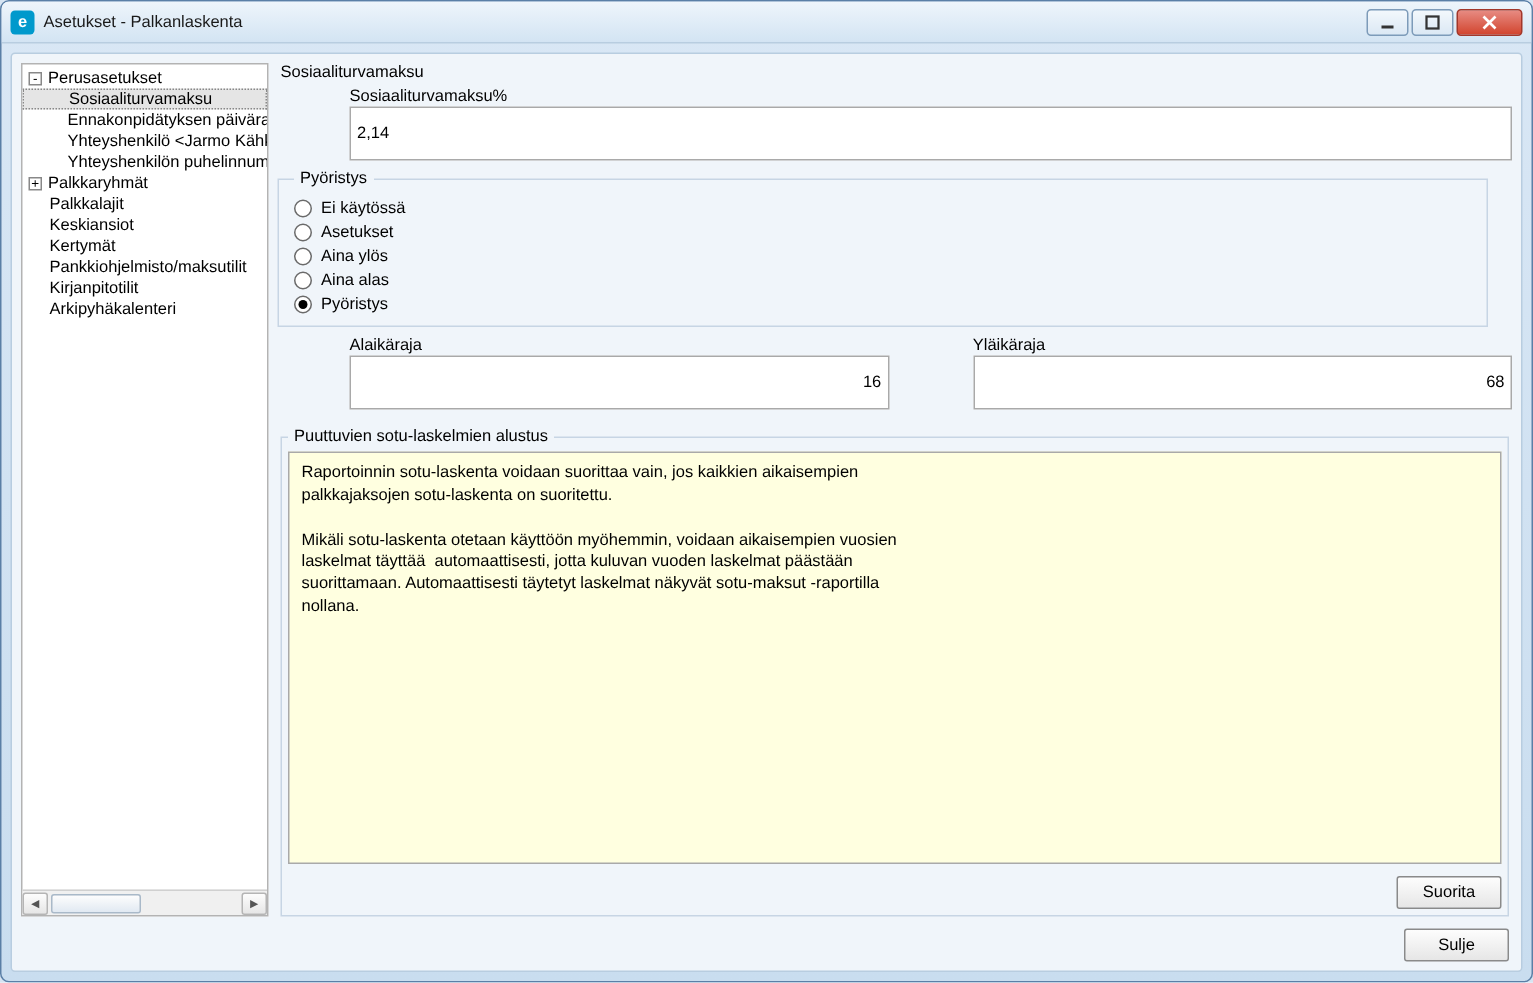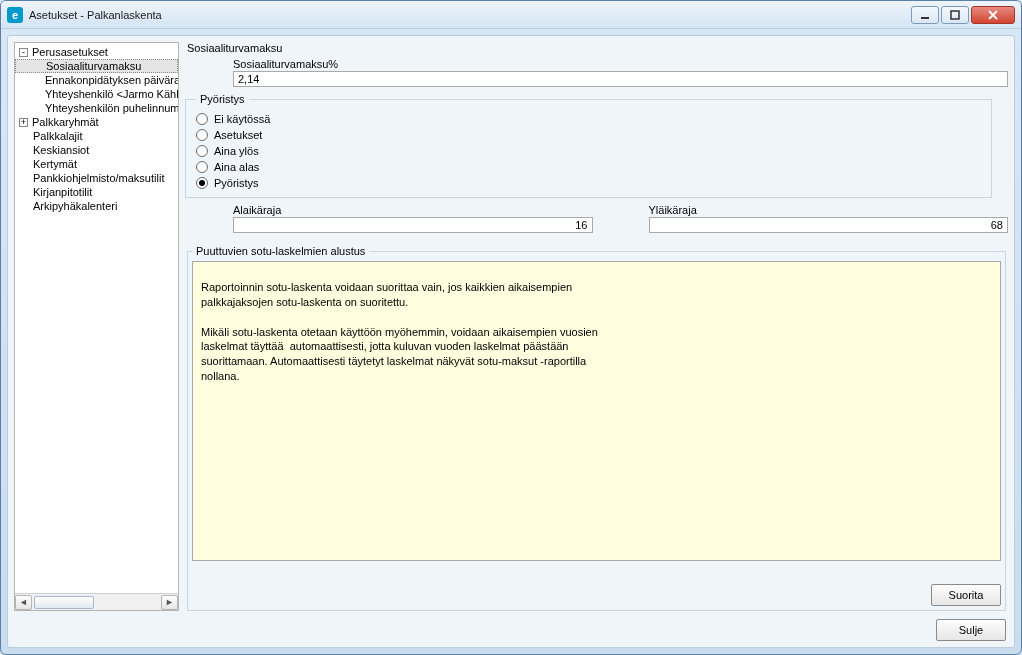--- a/index.html
+++ b/index.html
@@ -132,21 +132,21 @@
     gap: 2px;
     min-width: 0;
   }
   .section-title { font-size: 11px; padding: 0 2px 2px 2px; }
   .row2 { display: flex; gap: 12px; }
   .field { flex: 1; display: flex; flex-direction: column; margin-left: 48px; }
   .field label { margin-bottom: 1px; }
   .textbox {
     background: #fff;
     border: 1px solid #a9a9a9;
-    height: 16px;
+    height: 36px;
     padding: 2px 4px;
     font-family: inherit; font-size: 11px;
   }
   .textbox.right { text-align: right; }
   fieldset.group {
     border: 1px solid #c7d5e4;
     padding: 6px 10px;
     margin: 4px 16px 2px 0;
     background: transparent;
   }
@@ -172,37 +172,37 @@
     padding: 4px;
     flex:1;
     display:flex; flex-direction:column;
     min-height:0;
   }
   fieldset.info legend { padding: 0 4px; }
   .info-text {
     flex:1;
     background: #ffffe0;
     border: 1px solid #a9a9a9;
-    padding: 18px 8px;
+    padding: 6px 8px;
     font-size: 11px;
     line-height: 1.35;
     white-space: pre-wrap;
     overflow:auto;
   }
   .btn {
     min-width: 70px;
     height: 22px;
     background: linear-gradient(#fdfdfd,#e6e6e6);
     border: 1px solid #8a8a8a;
     border-radius: 2px;
     font-family: inherit; font-size:11px;
     padding: 0 12px;
     cursor: pointer;
   }
-  .btn-row-right { display:flex; justify-content:flex-end; padding-top:23px; }
+  .btn-row-right { display:flex; justify-content:flex-end; padding-top:8px; }
   .footer {
     display:flex; justify-content:flex-end;
     padding: 2px 2px 0 2px;
   }
 </style>
 </head>
 <body>
 
 <div class="window">
   <div class="titlebar">

